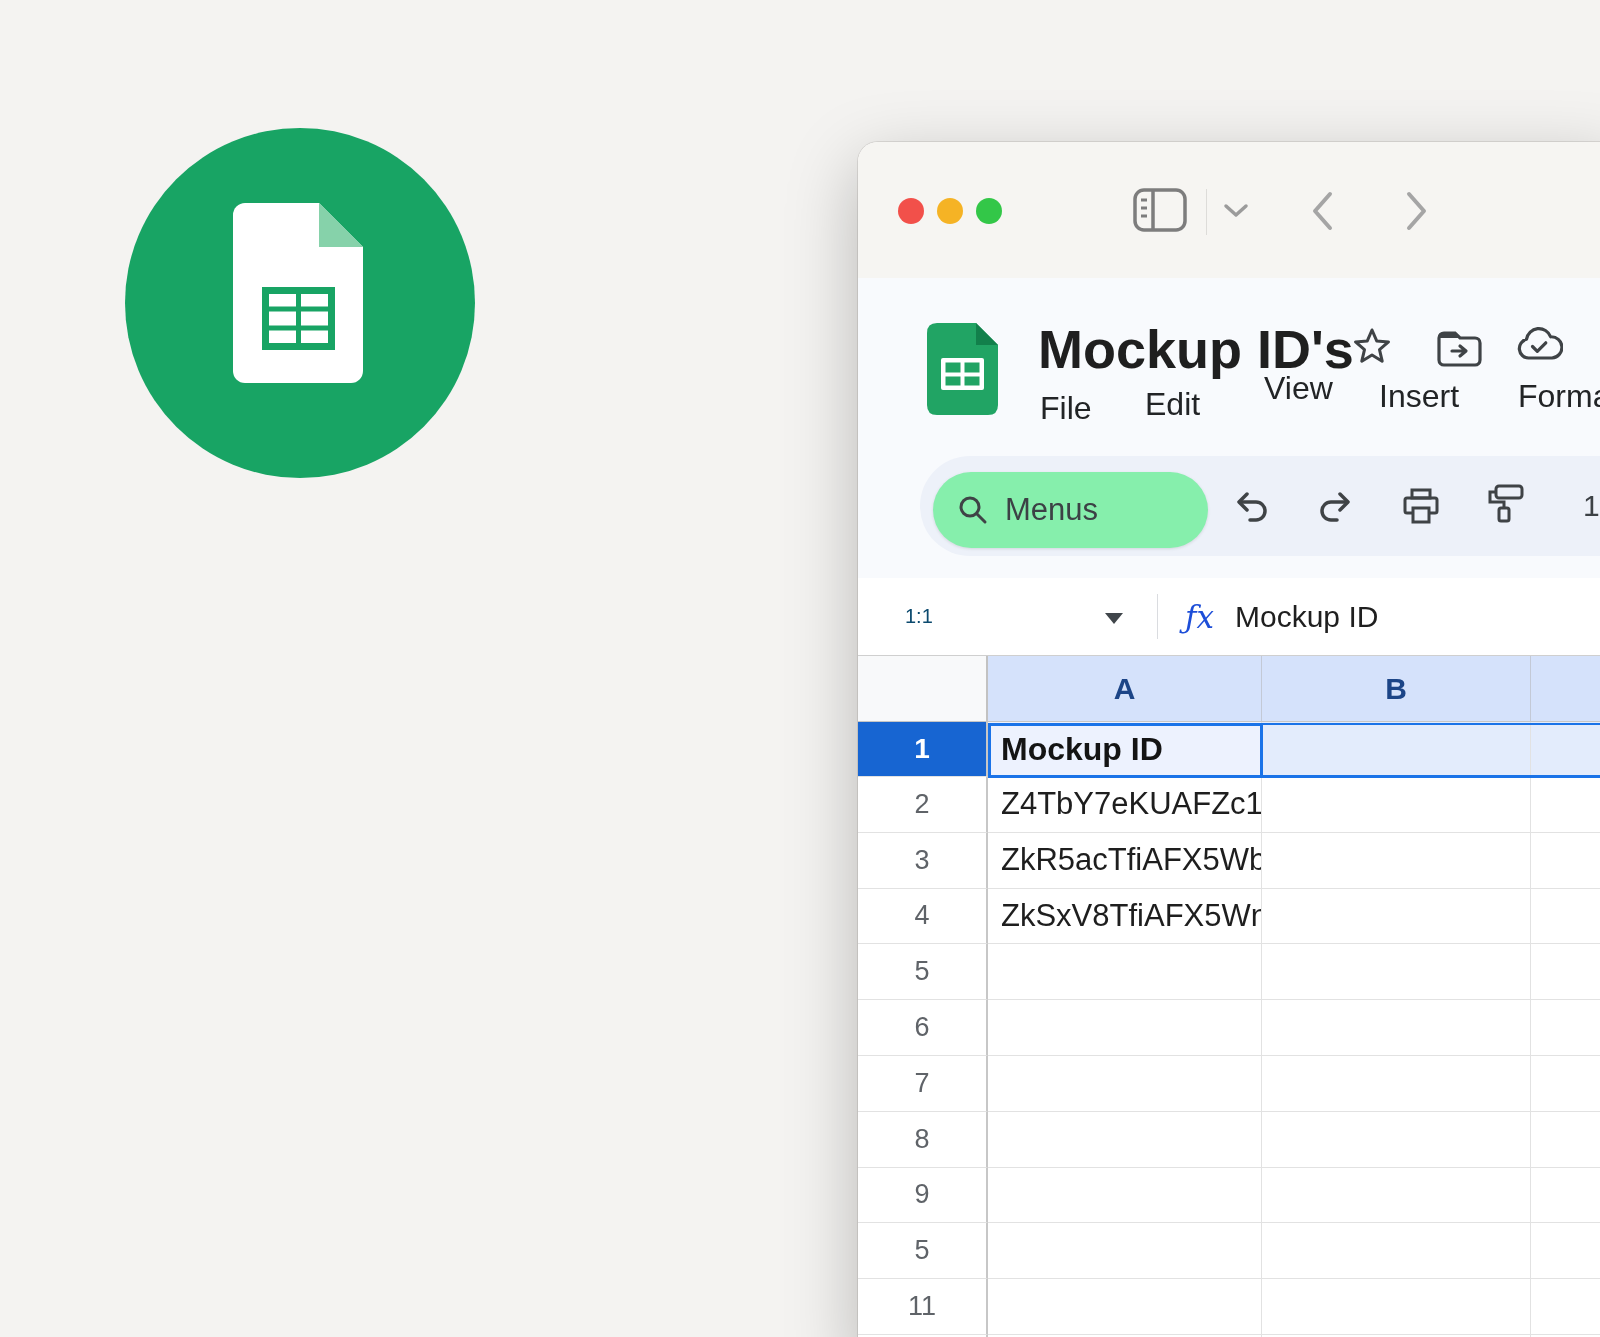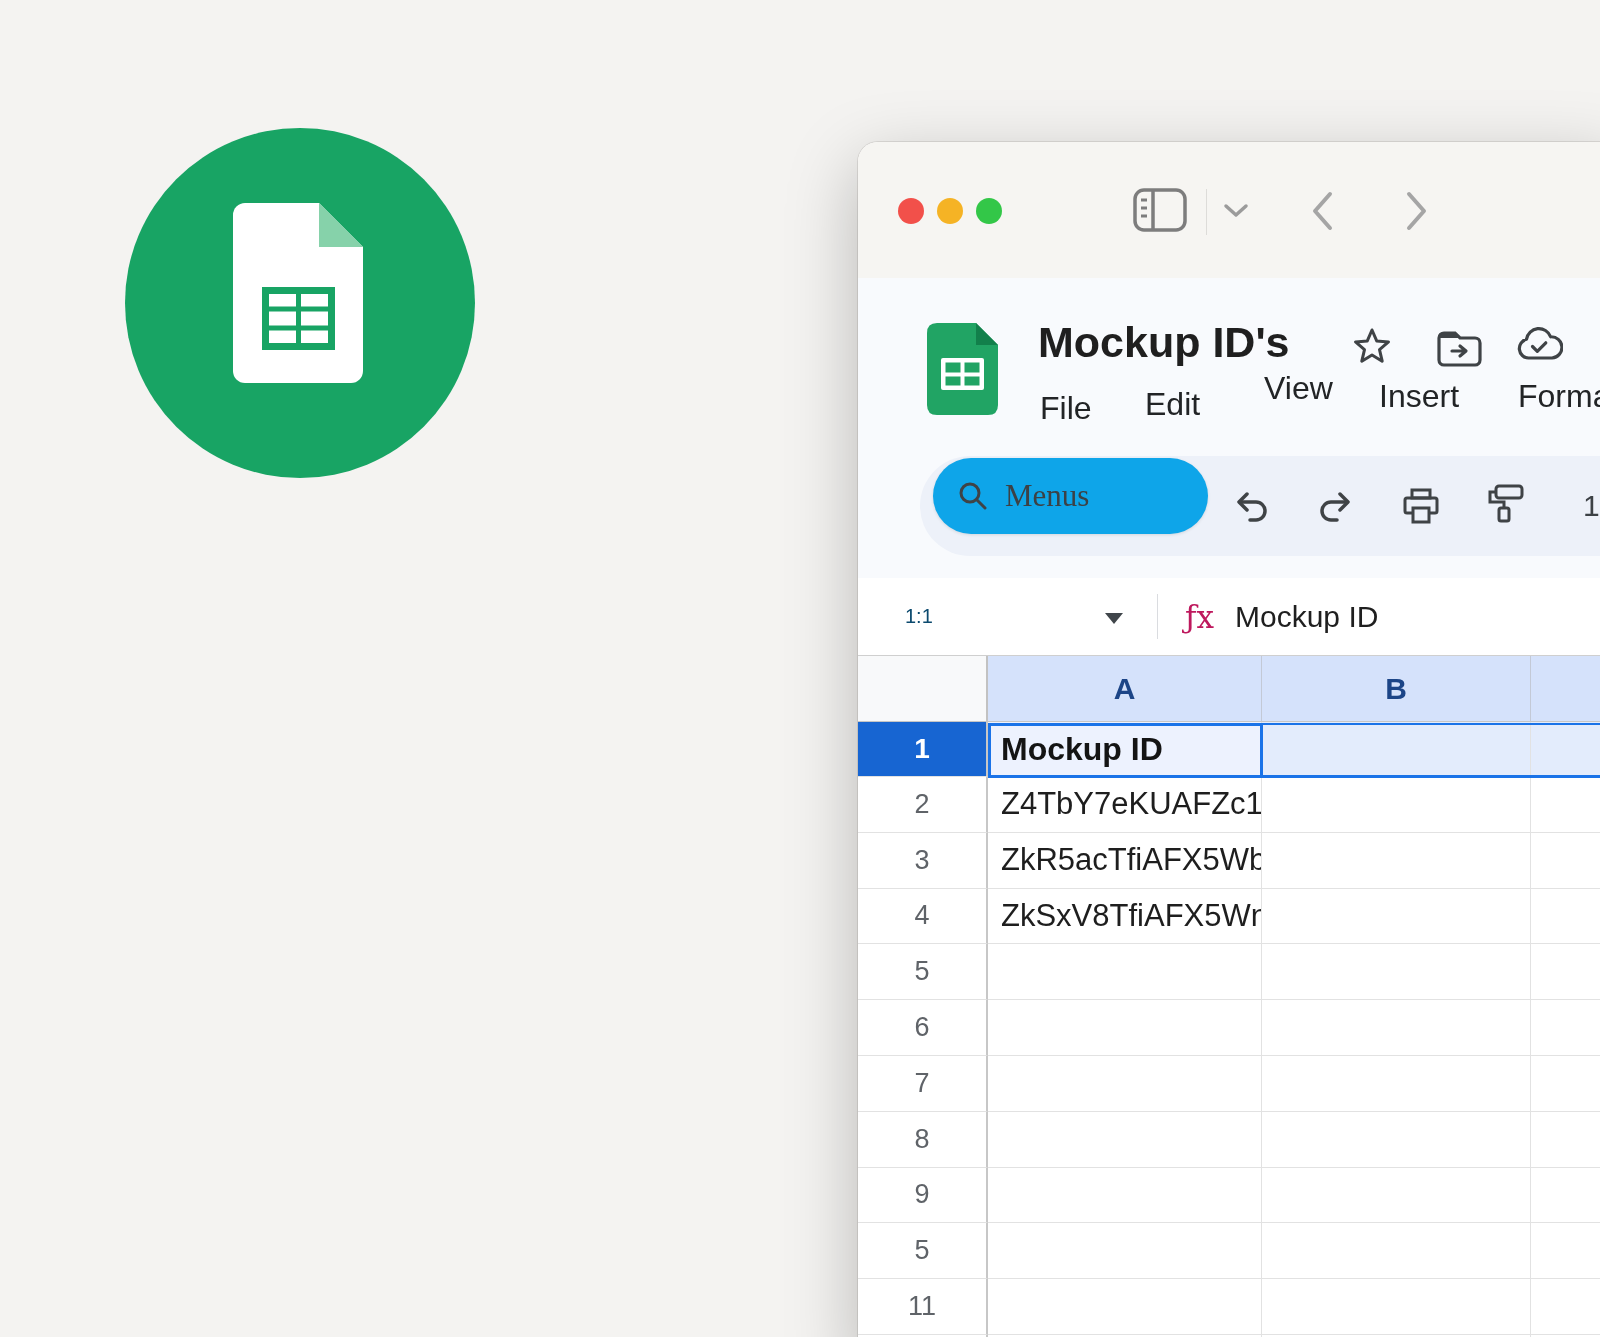--- a/index.html
+++ b/index.html
@@ -19,35 +19,35 @@
   .window{position:absolute;left:858px;top:142px;width:762px;height:1215px;background:#ffffff;
     border-radius:20px 0 0 0;box-shadow:0 22px 70px rgba(0,0,0,.25),0 0 0 1px #dedcd9;}
   .titlebar{position:absolute;left:0;top:0;width:100%;height:136px;background:#f6f5f2;border-bottom:1px solid #d8d6d3;border-radius:20px 0 0 0;}
   .lights{position:absolute;left:40px;top:56px;display:flex;gap:13px;}
   .light{width:26px;height:26px;border-radius:50%;}
   .tb-icon{position:absolute;}
   .vdiv-title{position:absolute;left:348px;top:47px;width:1px;height:46px;background:#dddcd9;}
   
   .gheader{position:absolute;left:0;top:136px;width:100%;height:300px;background:#f8fafd;}
   .doc-icon{position:absolute;left:69px;top:45px;}
-  .doc-title{position:absolute;left:180px;top:40px;font-size:43px;font-weight:600;color:#1f1f1f;white-space:nowrap;}
+  .doc-title{position:absolute;left:180px;top:40px;font-size:54px;font-weight:600;color:#1f1f1f;white-space:nowrap;}
   .title-icon{position:absolute;top:48px;}
   .menu-item{position:absolute;top:0;height:44px;display:flex;align-items:center;font-size:32px;color:#222426;white-space:nowrap;}
   .toolbar-band{position:absolute;left:62px;top:178px;width:720px;height:100px;background:#edf1f9;border-radius:50px 0 0 50px;}
-  .menus-pill{position:absolute;left:13px;top:2px;width:275px;height:76px;background:#0ea5e9;border-radius:38px;
-    box-shadow:0 1px 3px rgba(60,64,67,.15);display:flex;align-items:center;font-family:Liberation Serif, serif;}
+  .menus-pill{position:absolute;left:13px;top:16px;width:275px;height:76px;background:#86efac;border-radius:38px;
+    box-shadow:0 1px 3px rgba(60,64,67,.15);display:flex;align-items:center;}
   .menus-pill .label{margin-left:16px;font-size:31px;color:#3c4145;}
   .band-icon{position:absolute;top:30px;}
   .zoom-text{position:absolute;left:663px;top:0;height:100px;display:flex;align-items:center;font-size:30px;color:#3c4145;white-space:nowrap;}
   
   .fxbar{position:absolute;left:0;top:436px;width:100%;height:77px;background:#ffffff;}
   .namebox{position:absolute;left:47px;top:0;height:77px;display:flex;align-items:center;font-size:20px;color:#0c4a6e;}
   .name-caret{position:absolute;left:247px;top:35px;width:0;height:0;border-left:9px solid transparent;border-right:9px solid transparent;border-top:11px solid #40464b;}
   .fx-div{position:absolute;left:299px;top:16px;width:1px;height:45px;background:#dadce0;}
-  .fx-glyph{position:absolute;left:327px;top:0;height:77px;display:flex;align-items:center;font-family:"DejaVu Serif",serif;font-size:31px;color:#be185d;}
+  .fx-glyph{position:absolute;left:327px;top:0;height:77px;display:flex;align-items:center;font-family:"DejaVu Serif",serif;font-style:italic;font-size:31px;color:#1d4ed8;}
   .fx-value{position:absolute;left:377px;top:0;height:77px;display:flex;align-items:center;font-size:30px;color:#1f1f1f;}
   
   .grid{position:absolute;left:0;top:513px;width:100%;height:702px;background:#ffffff;border-top:1px solid #cfcfcf;overflow:hidden;}
   .hdr-row{display:flex;height:66px;}
   .corner{width:130px;background:#f8f9fa;border-right:2px solid #c2c2c2;border-bottom:1px solid #c6c6c6;box-sizing:border-box;}
   .col-hdr{background:#d5e2fb;border-right:1px solid #c3c9d6;border-bottom:1px solid #c6c6c6;box-sizing:border-box;
     display:flex;align-items:center;justify-content:center;font-size:30px;font-weight:700;color:#1c4587;}
   .col-a{width:274px;} .col-b{width:269px;} .col-c{flex:1;}
   .sheet-row{display:flex;height:55.8px;box-sizing:border-box;}
   .sheet-row.selected{height:55px;}

